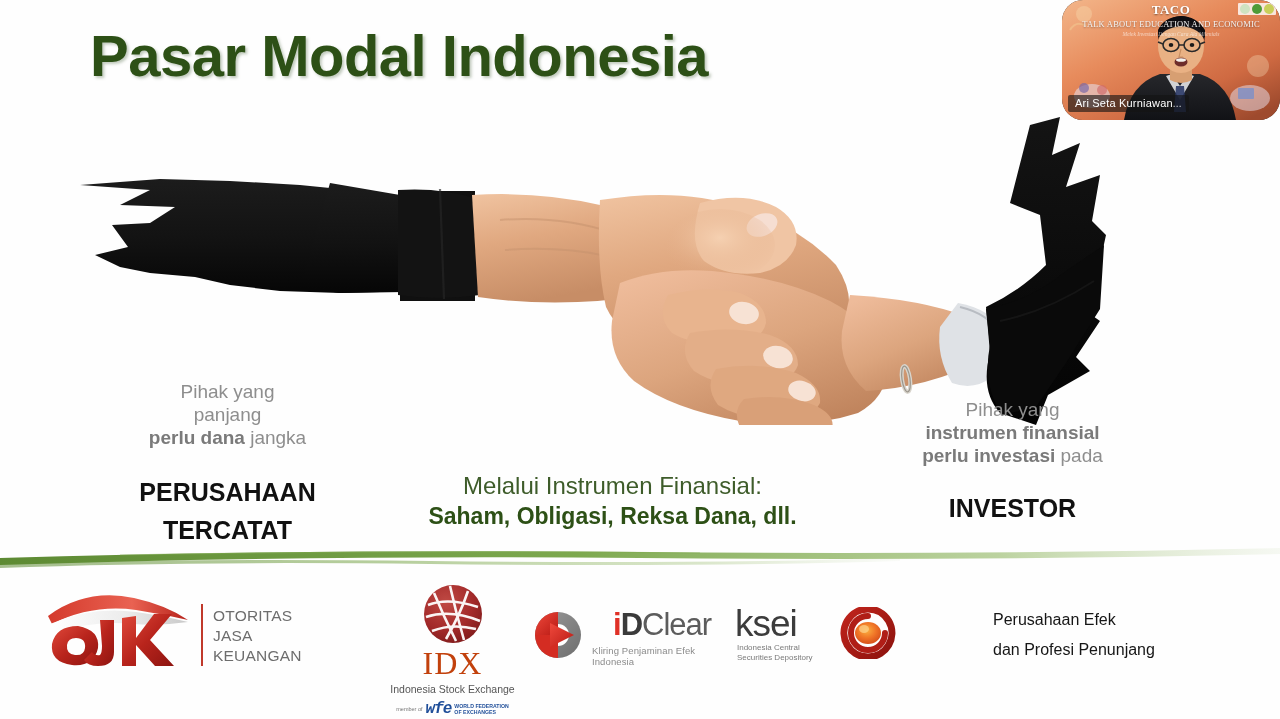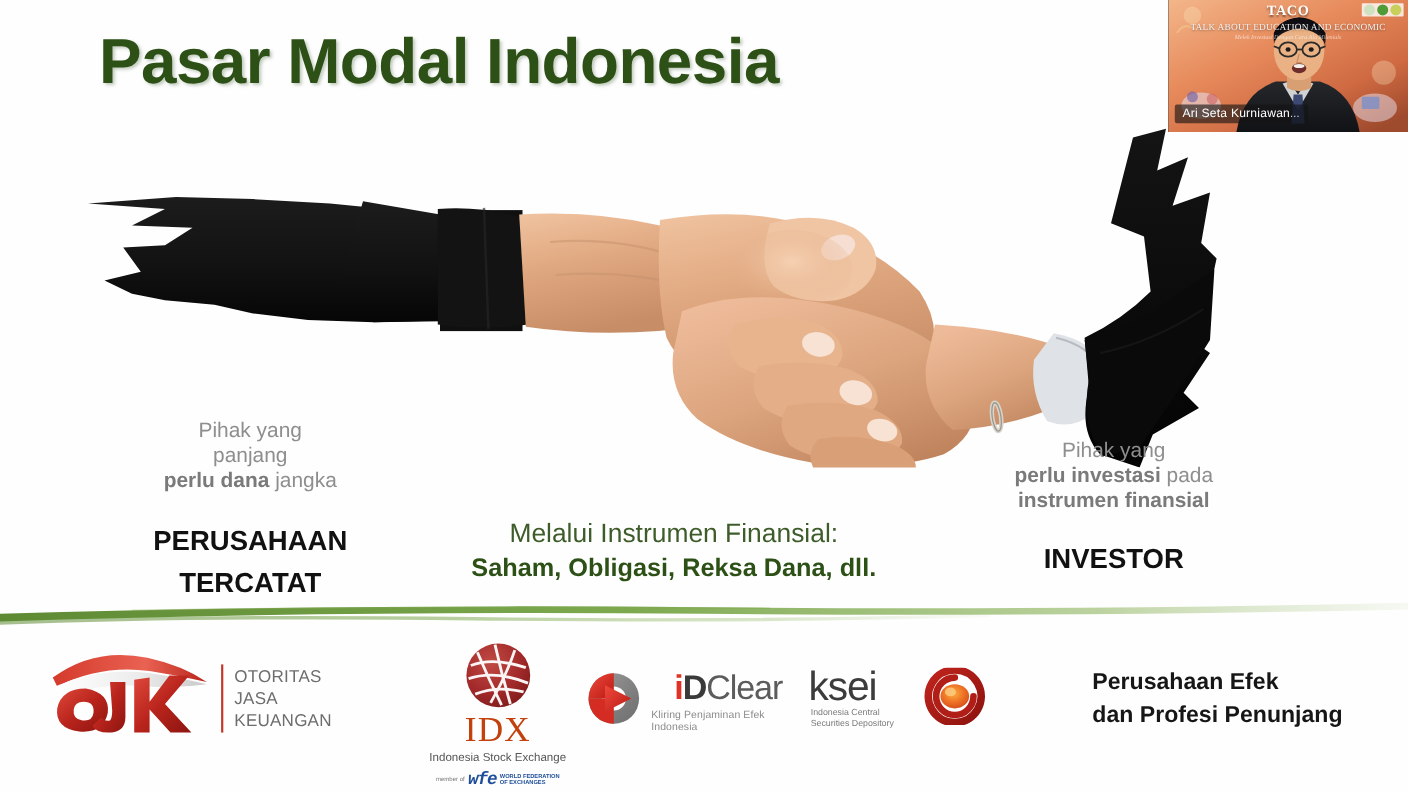--- a/index.html
+++ b/index.html
@@ -63,27 +63,27 @@
   .idc-i { color:#e03127; font-weight:bold; }
   .idc-d { color:#3a3a3a; font-weight:bold; }
   .idc-clear { color:#5c5c5c; font-weight:normal; }
   .idc-sub { position:absolute; left:62px; top:38px; font-size:9.5px; color:#8b8b8b; letter-spacing:0.1px; }
 
   .ksei { position:absolute; left:735px; top:30px; width:175px; height:62px; }
   .ksei-word { position:absolute; left:0; top:0; font-size:37px; font-weight:normal; color:#3c3c3c;
                letter-spacing:-1px; line-height:37px; }
   .ksei-sub { position:absolute; left:2px; top:38px; font-size:8px; color:#7a7a7a; line-height:9.5px; }
 
-  .footer-right { position:absolute; left:993px; top:30px; font-size:21px; font-weight:bold;
+  .footer-right { position:absolute; left:993px; top:30px; font-size:16px; font-weight:normal;
                   color:#161616; line-height:30px; white-space:nowrap; }
 
   
   .video {
     position:absolute; right:0; top:0; width:218px; height:120px;
-    overflow:hidden; background:#2a2a2a;
+    overflow:hidden; background:#2a2a2a;border-radius:21px;
   }
   .video-bg { position:absolute; inset:0; }
   .v-taco { position:absolute; left:0; top:2px; width:100%; text-align:center;
             font-size:13px; font-weight:bold; color:#fff; font-family:"Liberation Serif", serif;
             letter-spacing:0.5px; text-shadow:0 1px 2px rgba(0,0,0,.5); }
   .v-tag { position:absolute; left:0; top:19px; width:100%; text-align:center;
            font-size:8.5px; color:#f2f2f2; font-family:"Liberation Serif", serif;
            letter-spacing:0.2px; text-shadow:0 1px 2px rgba(0,0,0,.4); }
   .v-tag2 { position:absolute; left:0; top:31px; width:100%; text-align:center;
             font-size:5.5px; color:rgba(255,255,255,.62); font-family:"Liberation Serif", serif;
@@ -193,24 +193,24 @@
   </div>
 
   <div class="blk" id="center-block">
     <div class="center-l1">Melalui Instrumen Finansial:</div>
     <div class="center-l2">Saham, Obligasi, Reksa Dana, dll.</div>
   </div>
 
   <div class="blk" id="right-block">
     <div class="sub-line">Pihak yang</div>
     <div class="sub-line">
+      <b>instrumen finansial</b>
+    </div>
+    <div class="sub-line">
       <b>perlu investasi</b><span> pada</span>
-    </div>
-    <div class="sub-line">
-      <b>instrumen finansial</b>
     </div>
     <div class="big" style="margin-top:22px;">INVESTOR</div>
   </div>
 
   <svg class="divider" viewBox="0 0 1280 36" preserveAspectRatio="none">
     <defs>
       <linearGradient id="brushFade" x1="0" y1="0" x2="1" y2="0">
         <stop offset="0%" stop-color="#5d8a33" stop-opacity="1"></stop>
         <stop offset="45%" stop-color="#76a445" stop-opacity="0.95"></stop>
         <stop offset="78%" stop-color="#8fb560" stop-opacity="0.6"></stop>

